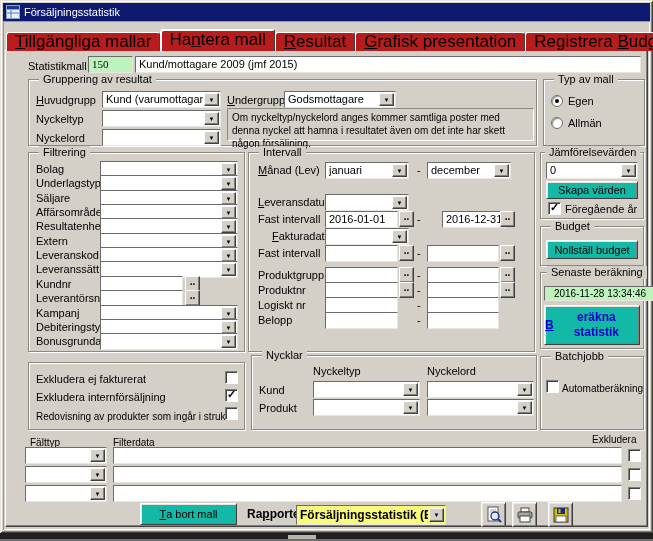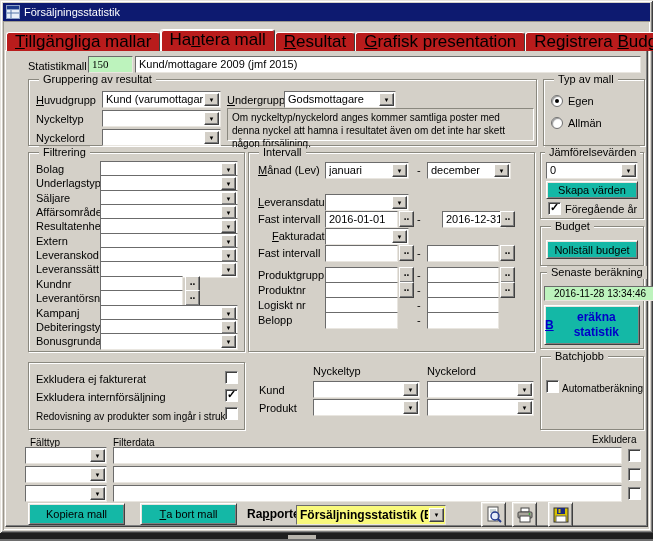--- a/index.html
+++ b/index.html
@@ -284,20 +284,23 @@
   <span class="lbl small" style="left:562px;top:382px;">Automatberäkning</span>
 
   <div class="gb" style="left:28px;top:362px;width:217px;height:68px;"></div>
   <span class="lbl" style="left:36px;top:373px;">Exkludera ej fakturerat</span>
   <span class="cb" style="left:225px;top:371px;"></span>
   <span class="lbl" style="left:36px;top:391px;">Exkludera internförsäljning</span>
   <span class="cb on" style="left:225px;top:389px;"></span>
   <span class="lbl small" style="left:36px;top:410px;">Redovisning av produkter som ingår i struktur</span>
   <span class="cb" style="left:225px;top:407px;"></span>
 
+  <div class="gb" style="left:251px;top:355px;width:286px;height:75px;">
+    <span class="leg">Nycklar</span>
+  </div>
   <span class="lbl" style="left:313px;top:365px;">Nyckeltyp</span>
   <span class="lbl" style="left:427px;top:365px;">Nyckelord</span>
   <span class="lbl" style="left:259px;top:384px;">Kund</span>
   <div class="combo" style="left:313px;top:381px;width:107px;">
       <span class="cv"></span>
       <span class="da"></span>
     </div>
   <div class="combo" style="left:427px;top:381px;width:107px;">
       <span class="cv"></span>
       <span class="da"></span>
@@ -330,21 +333,20 @@
   <div class="tfield" style="left:113px;top:466px;width:509px;"></div>
   <span class="cb" style="left:628px;top:468px;"></span>
 
   <div class="combo" style="left:25px;top:485px;width:82px;">
       <span class="cv"></span>
       <span class="da"></span>
     </div>
   <div class="tfield" style="left:113px;top:485px;width:509px;"></div>
   <span class="cb" style="left:628px;top:487px;"></span>
 
-  <div class="pbtn" style="left:28px;top:503px;width:97px;height:22px;">Kopiera mall</div>
   <div class="pbtn" style="left:140px;top:503px;width:97px;height:22px;"><u>T</u>a bort mall</div>
   <span class="lbl bold" style="left:247px;top:508px;">Ra<u>p</u>porter</span>
   <div class="combo yellow" style="left:296px;top:505px;width:150px;height:20px;">
     <span class="cv">Försäljningsstatistik (Extern)</span>
     <span class="da" style="top:2px;height:14px;line-height:13px;"></span>
   </div>
   <div class="ibtn" style="left:481px;top:502px;">
     <span style="display:inline-flex;">
       <svg width="18" height="18" viewBox="0 0 18 18">
           <rect x="3" y="1" width="10" height="14" fill="#fff" stroke="#555"></rect>

